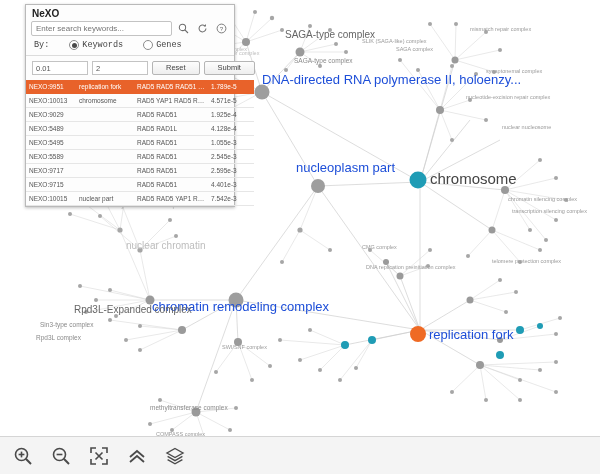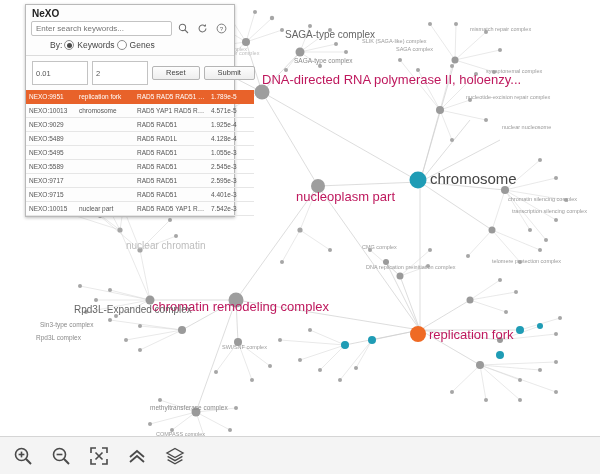--- a/index.html
+++ b/index.html
@@ -34,21 +34,21 @@
     display: block;
   }
   .node-label {
     position: absolute;
     font-family: "Liberation Sans", sans-serif;
     color: #555;
     white-space: nowrap;
     pointer-events: none;
   }
   .lbl-xl { font-size: 15px; color: #444; }
-  .lbl-lg { font-size: 13px; color: #be185d; }
+  .lbl-lg { font-size: 13px; color: #1d4ed8; }
   .lbl-md { font-size: 10px; color: #666; }
   .lbl-sm { font-size: 6.5px; color: #8a8a8a; }
   .lbl-xs { font-size: 5.5px; color: #9a9a9a; }
   .lbl-faint { color: #bdbdbd; }
 
   
   #nexo-panel {
     position: absolute;
     left: 4px;
     top: 4px;
@@ -87,24 +87,25 @@
     width: 16px;
     height: 15px;
     display: flex;
     align-items: center;
     justify-content: center;
     color: #7d7d7d;
   }
   #by-row {
     display: flex;
     align-items: center;
-    gap: 2px;
-    padding: 0 6px 5px 24px;
+    gap: 20px;
+    padding: 0 6px 5px 8px;
     font-size: 8.5px;
     color: #444;
+    font-family: Liberation Mono, monospace;
   }
   .radio-wrap { display: flex; align-items: center; gap: 3px; }
   .radio {
     width: 8px; height: 8px;
     border: 1px solid #8c8c8c;
     border-radius: 50%;
     background: #fff;
     display: inline-block;
     position: relative;
   }
@@ -137,21 +138,21 @@
     box-sizing: border-box;
   }
   #params-row {
     display: flex;
     align-items: center;
     gap: 4px;
     padding: 5px 6px;
   }
   .param-input {
     width: 56px;
-    height: 24px;
+    height: 14px;
     font-size: 7.5px;
     border: 1px solid #c3c3c3;
     background: #fff;
     padding: 0 3px;
     color: #555;
     box-sizing: border-box;
     font-family: "Liberation Sans", sans-serif;
   }
   .mini-btn {
     height: 14px;
@@ -404,21 +405,21 @@
         <circle cx="500" cy="355" r="4"></circle>
         <circle cx="520" cy="330" r="4"></circle>
         <circle cx="540" cy="326" r="3"></circle>
       </g>
 
       <circle cx="418" cy="334" r="8" fill="#ef6a24"></circle>
     </svg>
 
     <div class="node-label lbl-lg" style="left:262px; top:72px;">DNA-directed RNA polymerase II, holoenzy...</div>
     <div class="node-label lbl-xl" style="left:430px; top:170px;">chromosome</div>
-    <div class="node-label lbl-lg" style="left:296px; top:189px;">nucleoplasm part</div>
+    <div class="node-label lbl-lg" style="left:296px; top:160px;">nucleoplasm part</div>
     <div class="node-label lbl-lg" style="left:429px; top:327px;">replication fork</div>
     <div class="node-label lbl-lg" style="left:152px; top:299px;">chromatin remodeling complex</div>
     <div class="node-label lbl-md lbl-faint" style="left:126px; top:240px;">nuclear chromatin</div>
     <div class="node-label lbl-md" style="left:74px; top:304px;">Rpd3L-Expanded complex</div>
     <div class="node-label lbl-sm" style="left:40px; top:321px;">Sin3-type complex</div>
     <div class="node-label lbl-sm" style="left:36px; top:334px;">Rpd3L complex</div>
     <div class="node-label lbl-md" style="left:285px; top:29px;">SAGA-type complex</div>
     <div class="node-label lbl-sm" style="left:294px; top:57px;">SAGA-type complex</div>
     <div class="node-label lbl-xs" style="left:362px; top:38px;">SLIK (SAGA-like) complex</div>
     <div class="node-label lbl-xs" style="left:396px; top:46px;">SAGA complex</div>

